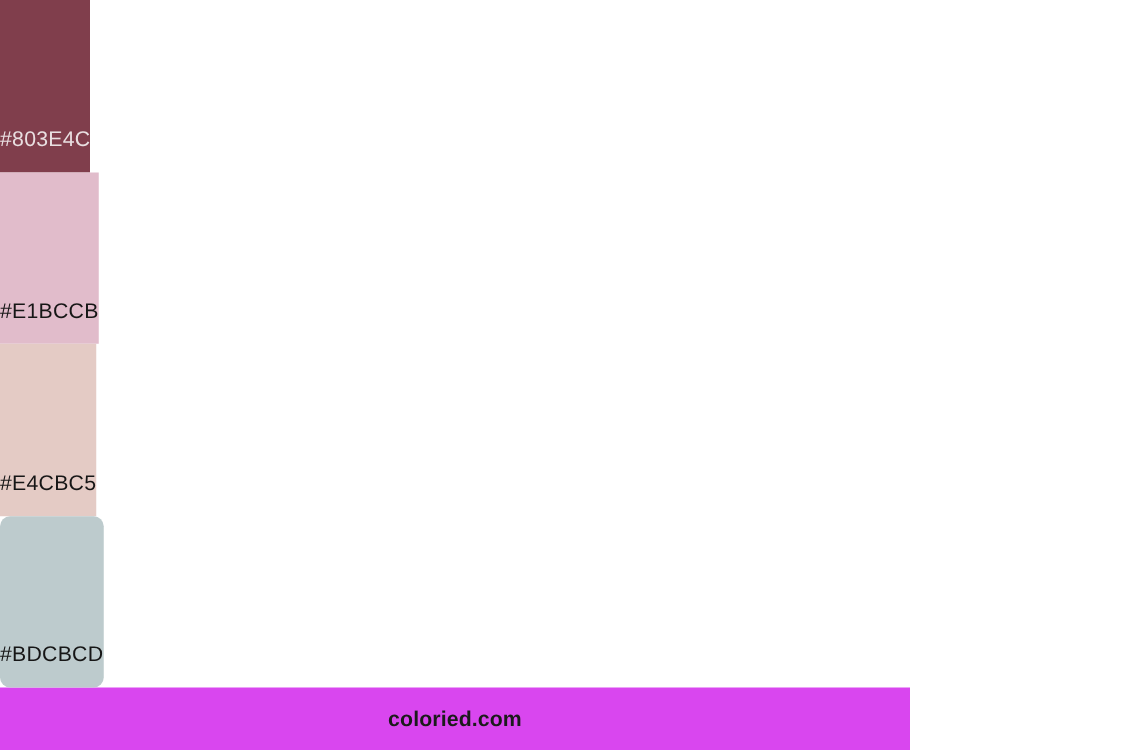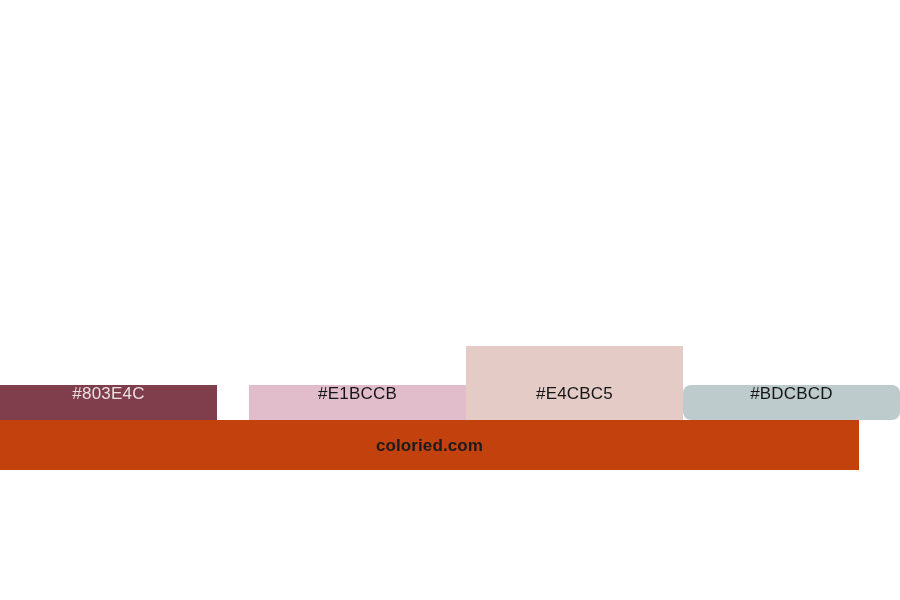--- a/index.html
+++ b/index.html
@@ -16,24 +16,24 @@
   }
   #palette-page {
     width: 900px;
     height: 600px;
     display: flex;
     flex-direction: column;
     background: #ffffff;
   }
   #swatch-strip {
     width: 900px;
-    height: 420px;
+    height: 550px;
     display: flex;
-    flex-direction: row;
-    align-items: flex-end;
+    flex-direction: column;
+    align-items: flex-start;
   }
   .swatch {
     flex: 1 1 180px;
     position: relative;
     display: flex;
     align-items: flex-end;
     justify-content: center;
   }
   .swatch-label {
     display: block;
@@ -43,23 +43,23 @@
     line-height: 1;
     letter-spacing: 0.2px;
     padding-bottom: 18px;
     font-weight: 400;
     white-space: nowrap;
     user-select: text;
   }
   .swatch.light-text .swatch-label { color: #e9dfe1; }
   .swatch.dark-text  .swatch-label { color: #161616; }
   #footer-bar {
-    width: 859px;
+    width: 728px;
     height: 50px;
-    background: #c2410c;
+    background: #d946ef;
     display: flex;
     align-items: center;
     justify-content: center;
   }
   #site-credit {
     font-size: 17px;
     font-weight: bold;
     color: #1b1b1b;
     line-height: 1;
     letter-spacing: 0.1px;
@@ -70,21 +70,21 @@
 
 <div id="palette-page" style="background-color: rgb(255, 255, 255);">
 
   <div id="swatch-strip">
 
     <div class="swatch light-text" style="background-color: rgb(128, 62, 76);">
       <span class="swatch-label" style="color: rgb(233, 223, 225);">#803E4C</span>
     </div>
 
 
-    <div class="swatch dark-text" style="background-color: rgb(225, 188, 203); margin-left: 32px;">
+    <div class="swatch dark-text" style="background-color: rgb(225, 188, 203);">
       <span class="swatch-label" style="color: rgb(22, 22, 22);">#E1BCCB</span>
     </div>
 
     <div class="swatch dark-text" style="background-color: rgb(228, 203, 197);">
       <span class="swatch-label" style="color: rgb(22, 22, 22); margin-top: 39px;">#E4CBC5</span>
     </div>
 
     <div class="swatch dark-text" style="background-color: rgb(189, 203, 205); border-radius: 8px;">
       <span class="swatch-label" style="color: rgb(22, 22, 22);">#BDCBCD</span>
     </div>

